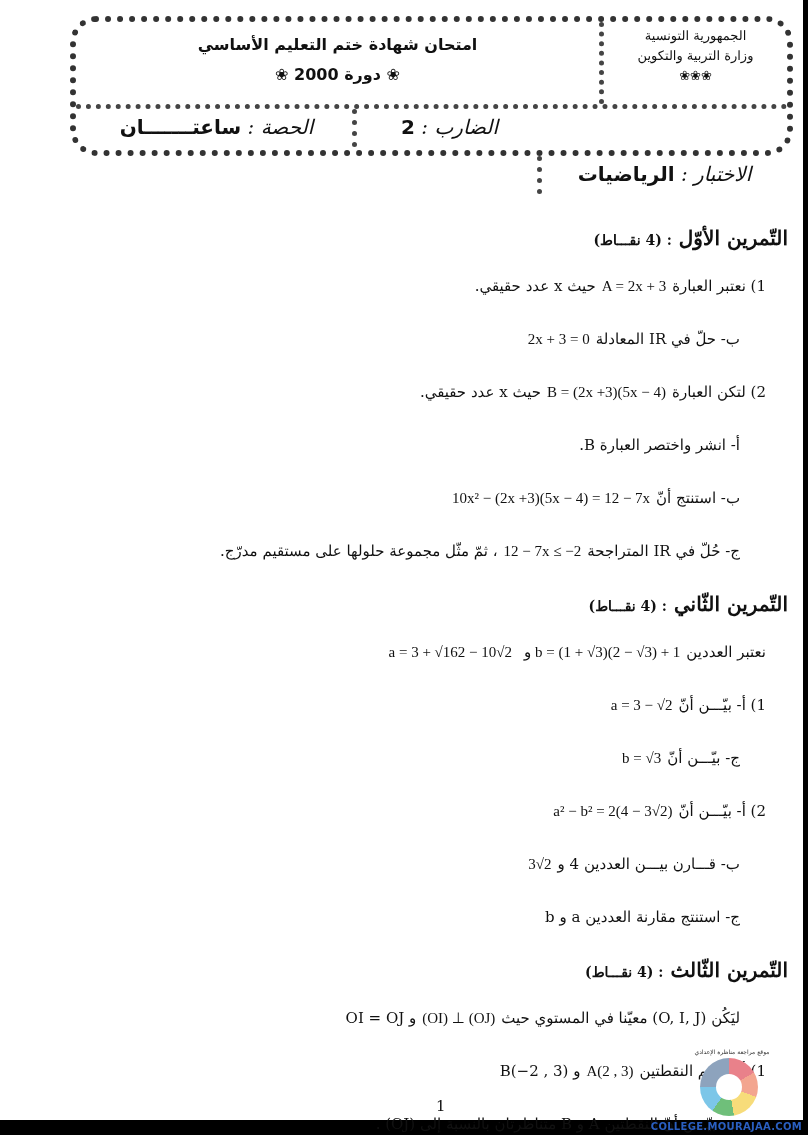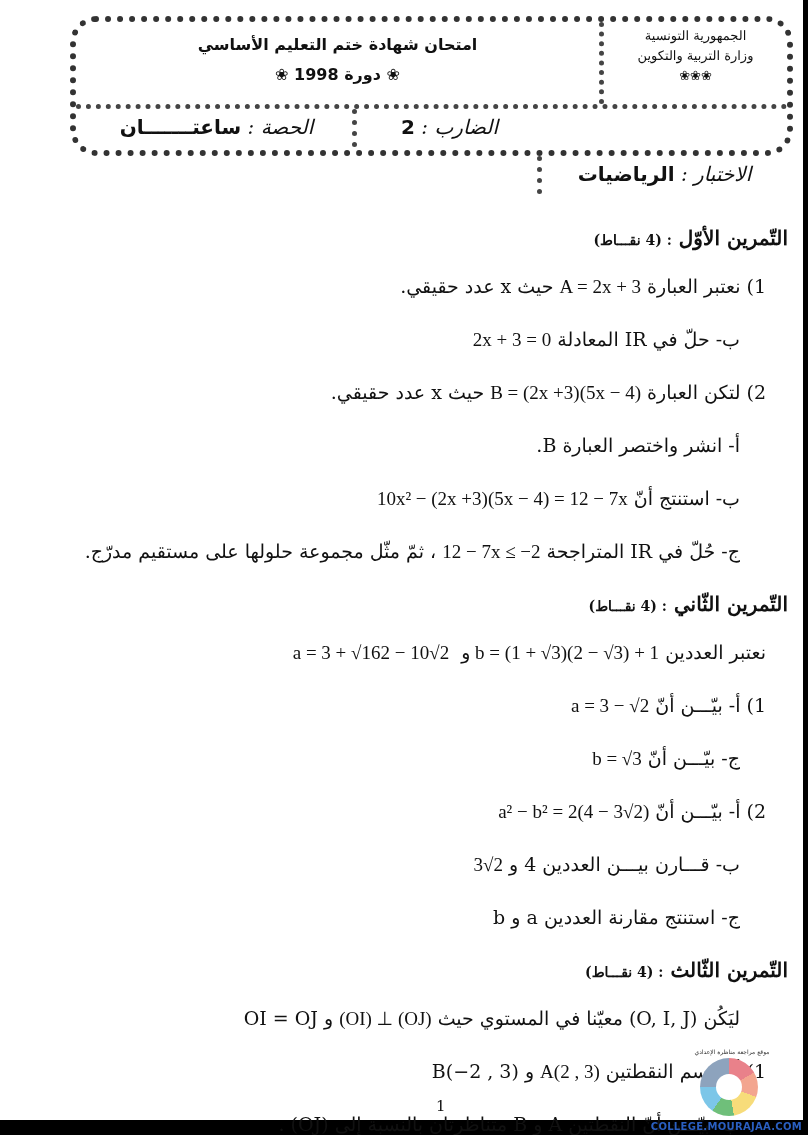--- a/index.html
+++ b/index.html
@@ -31,21 +31,21 @@
   .cell-subject { right: 0; width: 245px; border-left: 5px dotted #444; margin-top: 47px; }
   .cell-coef { right: 245px; width: 185px; border-left: 5px dotted #444; }
   .cell-duration { right: 430px; left: 0; }
   .lbl { font-style: italic; font-family: "DejaVu Serif", serif; }
   .val { font-family: "DejaVu Sans", sans-serif; font-weight: bold; }
 
   
   .content { position: absolute; left: 80px; right: 20px; top: 220px; direction: rtl; text-align: right; }
   .ex-title { font-size: 20px; font-weight: bold; margin: 6px 0 6px 0; }
   .ex-title .pts { font-size: 14px; font-weight: bold; margin-top: 24px; }
-  .line { font-size: 19px; line-height: 33px; white-space: nowrap; margin-top: 20px; }
+  .line { font-size: 15px; line-height: 33px; white-space: nowrap; margin-top: 20px; }
   .ind1 { padding-right: 22px; }
   .ind2 { padding-right: 48px; }
   .math { font-family: "Liberation Serif", serif; direction: ltr; unicode-bidi: embed; padding: 0 6px; }
   .gap { height: 18px; }
   .page-num {
     position: absolute; left: 436px; top: 1097px; font-size: 15px;
   }
   
   .logo { position: absolute; left: 692px; top: 1050px; width: 80px; height: 68px; }
   .logo .ring {
@@ -60,21 +60,21 @@
 </head>
 <body>
 
 <div class="right-strip"></div>
 <div class="bottom-bar"></div>
 
 <div class="hdr">
   <div class="hdr-top">
     <div class="hdr-title">
       <div>امتحان شهادة ختم التعليم الأساسي</div>
-      <div>❀ دورة 1998 ❀</div>
+      <div>❀ دورة 2000 ❀</div>
     </div>
     <div class="hdr-right">
       <div>الجمهورية التونسية</div>
       <div>وزارة التربية والتكوين</div>
       <div>❀❀❀</div>
     </div>
   </div>
   <div class="hdr-bottom">
     <div class="cell cell-subject">
       <span class="lbl">الاختبار :</span>

